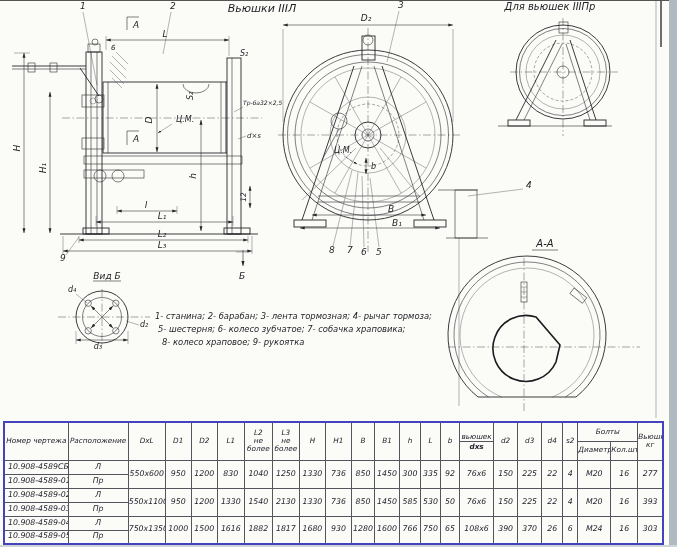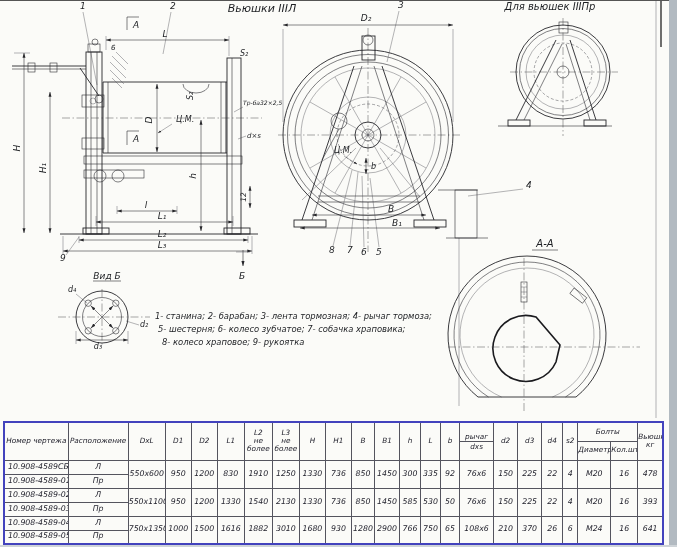--- a/index.html
+++ b/index.html
@@ -25,21 +25,21 @@
   th,td{border:1px solid #54545e;padding:0;text-align:center;vertical-align:middle;
         font-weight:normal;font-size:7.3px;line-height:1.15;overflow:hidden;white-space:nowrap;}
   th{white-space:normal;margin-top:35px;}
   td{font-size:7.8px;}
   table{border:2px solid #4343bd;}
   thead tr{height:19px;}
   tbody tr{height:13.5px;}
   td.num{text-align:left;padding-left:3px;}
   .twoLine div{line-height:1.1;}
   .pipehead div{line-height:1.25;}
-  .pipehead .sub{border-top:1px solid #54545e;}
+  .pipehead .sub{border-top:1px solid #54545e;font-weight:bold;}
 </style>
 </head>
 <body>
 
 <div class="screen">
   <div class="topline"></div>
 
   <svg width="677" height="420" viewBox="0 0 677 420">
     <defs>
       <marker id="ar" viewBox="0 0 10 10" refX="9.5" refY="5" markerWidth="9" markerHeight="9" orient="auto-start-reverse">
@@ -370,21 +370,21 @@
             <div>не более</div>
           </th>
           <th rowspan="2">H</th>
           <th rowspan="2">H1</th>
           <th rowspan="2">B</th>
           <th rowspan="2">B1</th>
           <th rowspan="2">h</th>
           <th rowspan="2">L</th>
           <th rowspan="2">b</th>
           <th rowspan="2" class="pipehead">
-            <div>рычаг</div>
+            <div>вьюшек</div>
             <div class="sub">dхs</div>
           </th>
           <th rowspan="2">d2</th>
           <th rowspan="2">d3</th>
           <th rowspan="2">d4</th>
           <th rowspan="2">s2</th>
           <th colspan="2">Болты</th>
           <th rowspan="2">Вьюшки, кг</th>
         </tr>
         <tr>
@@ -394,37 +394,37 @@
       </thead>
       <tbody>
 
         <tr>
           <td class="num">10.908-4589СБ</td>
           <td>Л</td>
           <td rowspan="2">550x600</td>
           <td rowspan="2">950</td>
           <td rowspan="2">1200</td>
           <td rowspan="2">830</td>
-          <td rowspan="2">1910</td>
+          <td rowspan="2">1040</td>
           <td rowspan="2">1250</td>
           <td rowspan="2">1330</td>
           <td rowspan="2">736</td>
           <td rowspan="2">850</td>
           <td rowspan="2">1450</td>
           <td rowspan="2">300</td>
           <td rowspan="2">335</td>
           <td rowspan="2">92</td>
           <td rowspan="2">76x6</td>
           <td rowspan="2">150</td>
           <td rowspan="2">225</td>
           <td rowspan="2">22</td>
           <td rowspan="2">4</td>
           <td rowspan="2">М20</td>
           <td rowspan="2">16</td>
-          <td rowspan="2">478</td>
+          <td rowspan="2">277</td>
         </tr>
         <tr>
           <td class="num">10.908-4589-01СБ</td>
           <td>Пр</td>
         </tr>
 
         <tr>
           <td class="num">10.908-4589-02СБ</td>
           <td>Л</td>
           <td rowspan="2">550x1100</td>
@@ -455,36 +455,36 @@
         </tr>
 
         <tr>
           <td class="num">10.908-4589-04СБ</td>
           <td>Л</td>
           <td rowspan="2">750x1350</td>
           <td rowspan="2">1000</td>
           <td rowspan="2">1500</td>
           <td rowspan="2">1616</td>
           <td rowspan="2">1882</td>
-          <td rowspan="2">3010</td>
+          <td rowspan="2">1817</td>
           <td rowspan="2">1680</td>
           <td rowspan="2">930</td>
           <td rowspan="2">1280</td>
-          <td rowspan="2">2900</td>
+          <td rowspan="2">1600</td>
           <td rowspan="2">766</td>
           <td rowspan="2">750</td>
           <td rowspan="2">65</td>
           <td rowspan="2">108x6</td>
-          <td rowspan="2">210</td>
+          <td rowspan="2">390</td>
           <td rowspan="2">370</td>
           <td rowspan="2">26</td>
           <td rowspan="2">6</td>
           <td rowspan="2">М24</td>
           <td rowspan="2">16</td>
-          <td rowspan="2">641</td>
+          <td rowspan="2">303</td>
         </tr>
         <tr>
           <td class="num">10.908-4589-05СБ</td>
           <td>Пр</td>
         </tr>
       </tbody>
     </table>
   </div>
 
   <div class="edge-right"></div>

